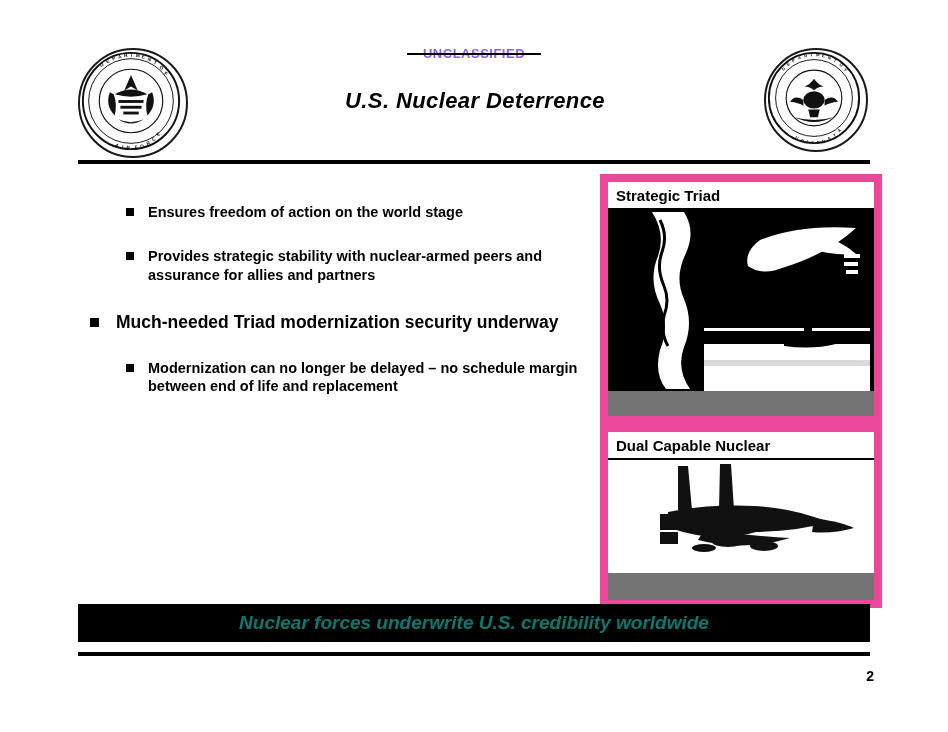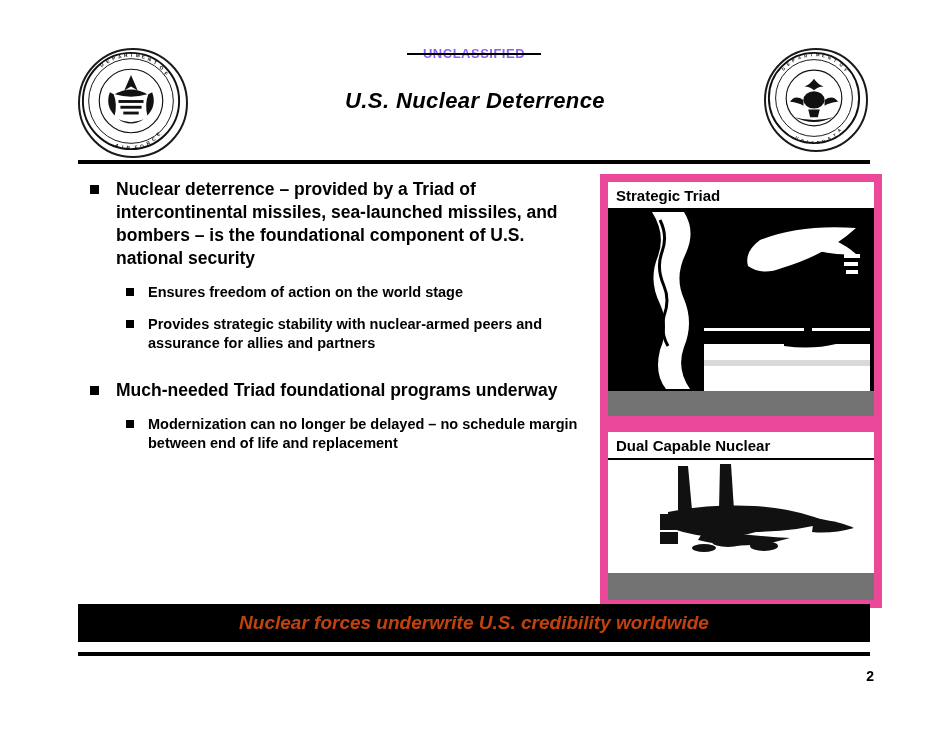--- a/index.html
+++ b/index.html
@@ -104,21 +104,21 @@
     width: 9px;
     height: 9px;
     background: #000;
   }
   .b2 {
     position: relative;
     padding-left: 62px;
     font-size: 14.5px;
     font-weight: bold;
     line-height: 1.3;
-    margin-top: 13px;
+    margin-top: 25px;
   }
   .b2::before {
     content: "";
     position: absolute;
     left: 40px;
     top: 5px;
     width: 8px;
     height: 8px;
     background: #000;
   }
@@ -148,21 +148,21 @@
   #panel-dca   .panel-img { height: 113px; background: #fff; }
 
   
   .footer-banner {
     position: absolute;
     left: 78px;
     top: 604px;
     width: 792px;
     height: 38px;
     background: #000;
-    color: #c2410c;
+    color: #0f766e;
     display: flex;
     align-items: center;
     justify-content: center;
     font-size: 19px;
     font-weight: bold;
     font-style: italic;
   }
 
   .page-number {
     position: absolute;
@@ -259,25 +259,24 @@
       </g>
     </svg>
   </div>
 
   <div class="title">U.S. Nuclear Deterrence</div>
 
   <div class="rule" id="rule-top"></div>
   <div class="rule" id="rule-bottom"></div>
 
   <div class="bullets">
-    <div class="b1">Nuclear deterrence – provided by a Triad of intercontinental missiles, sea-launched missiles, and bombers – is the foundational component of U.S. national security</div>
     <div class="b2">Ensures freedom of action on the world stage</div>
     <div class="b2">Provides strategic stability with nuclear-armed peers and assurance for allies and partners</div>
     <div class="gap"></div>
-    <div class="b1">Much-needed Triad foundational programs underway</div>
+    <div class="b1">Much-needed Triad modernization security underway</div>
     <div class="b2">Modernization can no longer be delayed – no schedule margin between end of life and replacement</div>
   </div>
 
   <div class="panel" id="panel-triad">
     <div class="panel-title">Strategic Triad</div>
     <div class="panel-img">
       <svg viewBox="0 0 262 181" width="262" height="181" preserveAspectRatio="none" aria-hidden="true">
         <rect x="0" y="0" width="262" height="181" fill="#000"></rect>
 
         <path d="M44 2 q14 22 6 44 q-10 24 2 48 q10 22 0 46 q-6 24 6 39 l24 0 q-14 -20 -6 -42 q10 -24 0 -48 q-10 -22 2 -46 q10 -22 -2 -41 z" fill="#fff"></path>

